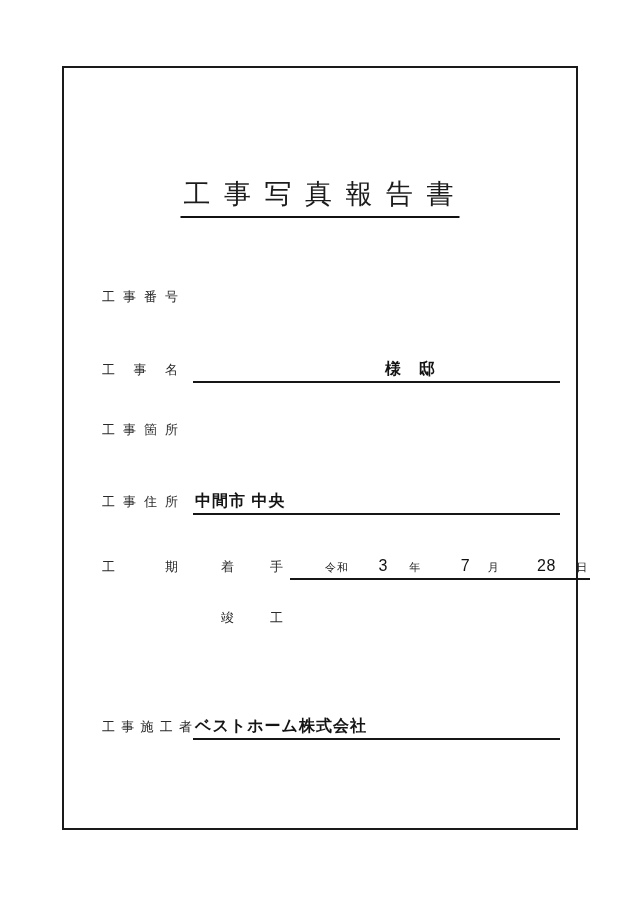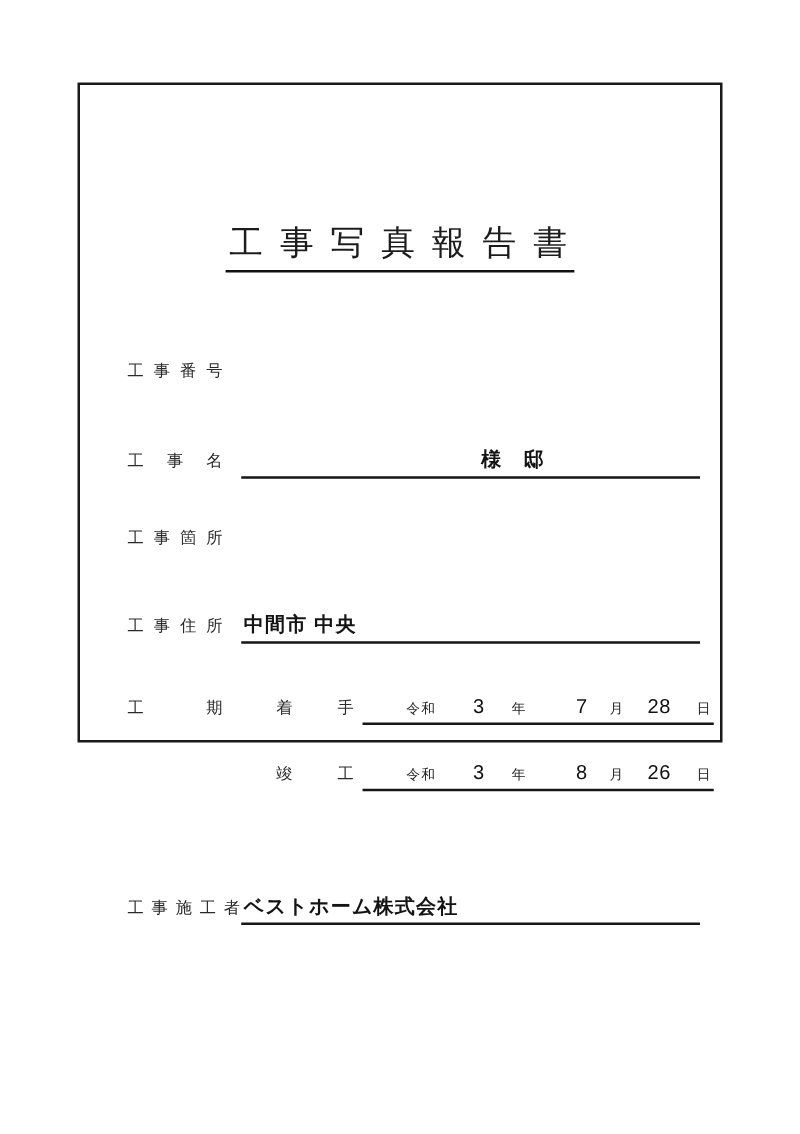--- a/index.html
+++ b/index.html
@@ -18,21 +18,21 @@
     height: 907px;
     background: #ffffff;
     overflow: hidden;
   }
   
   .page-frame {
     position: absolute;
     left: 62px;
     top: 66px;
     width: 516px;
-    height: 528px;
+    height: 764px;
     border: 2px solid #1a1a1a;
     box-sizing: border-box;
     background: #ffffff;
   }
   
   .doc-title {
     position: absolute;
     top: 108px;
     left: 50%;
     transform: translateX(-50%);
@@ -103,21 +103,21 @@
     letter-spacing: 0.5px;
   }
   .ml14 { margin-left: 14px; }
   .ml40 { margin-left: 40px; }
   .ml10 { margin-left: 10px; }
   .ml33 { margin-left: 33px; }
   .ml24 { margin-left: 24px; }
   .ml16 { margin-left: 16px; }
   .ml34 { margin-left: 34px; }
   .ml12 { margin-left: 12px; }
-  .ml21 { margin-left: 13px; }
+  .ml21 { margin-left: 32px; }
   .ml15 { margin-left: 15px; }
   
   .row-number     { top: 220px; }
   .row-name       { top: 291px; }
   .row-site       { top: 353px; }
   .row-address    { top: 423px; }
   .row-start      { top: 488px; }
   .row-completion { top: 541px; }
   .row-contractor { top: 648px; }
 </style>
@@ -185,29 +185,20 @@
         <span class="unit ml15">日</span>
       </span>
     </div>
 
     <div class="frow row-completion">
       <span class="flabel"></span>
       <span class="sublabel">
           <span>竣</span>
           <span>工</span>
         </span>
-      <span class="fline after-sub">
-        <span class="era ml33">令和</span>
-        <span class="num ml24">3</span>
-        <span class="unit ml16">年</span>
-        <span class="num ml34">8</span>
-        <span class="unit ml12">月</span>
-        <span class="num ml21">26</span>
-        <span class="unit ml15">日</span>
-      </span>
     </div>
 
     <div class="frow row-contractor">
       <span class="flabel wide">
           <span>工</span>
           <span>事</span>
           <span>施</span>
           <span>工</span>
           <span>者</span>
         </span>

